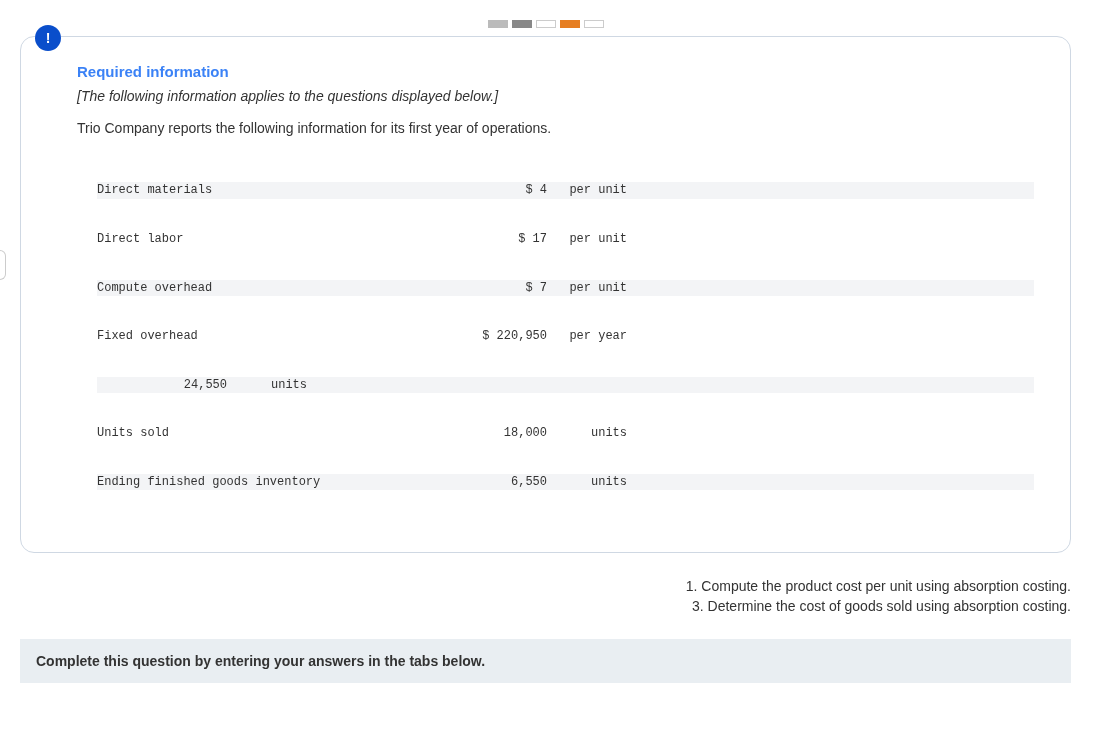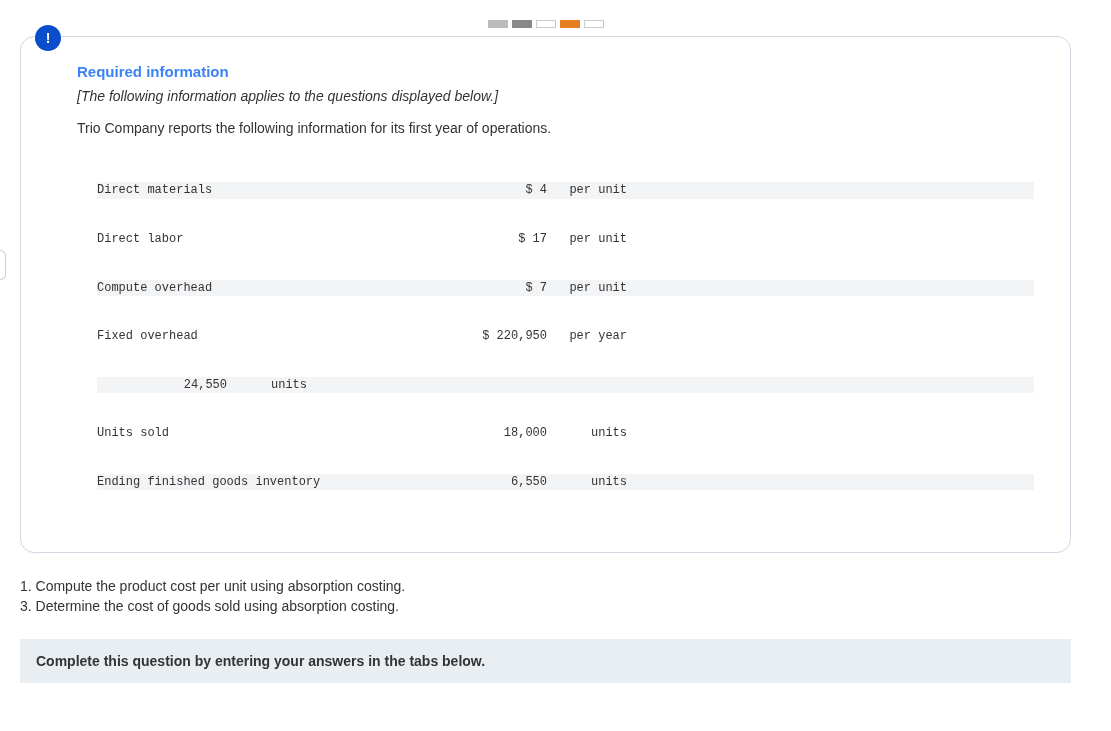--- a/index.html
+++ b/index.html
@@ -54,21 +54,21 @@
     line-height: 1.35;
     margin-left: 20px;
     white-space: pre;
   }
   .ledger .row { display:flex; }
   .ledger .row .lbl { width: 320px; }
   .ledger .row .val { width: 130px; text-align:right; }
   .ledger .row .unit { width: 80px; text-align:right; padding-left:4px;}
   .striped .row:nth-child(odd){ background:#f3f4f6; }
 
-  .questions { margin: 6px 0 22px 0; }
+  .questions { margin: 6px 0 22px 0; text-align: right; }
   .questions p { line-height: 1.4; }
 
   .banner {
     background: #e9eef2;
     padding: 14px 16px;
     font-weight: bold;
     margin-bottom: 26px;
   }
   .hint-stub {
     position: fixed; left:0; top:250px;

